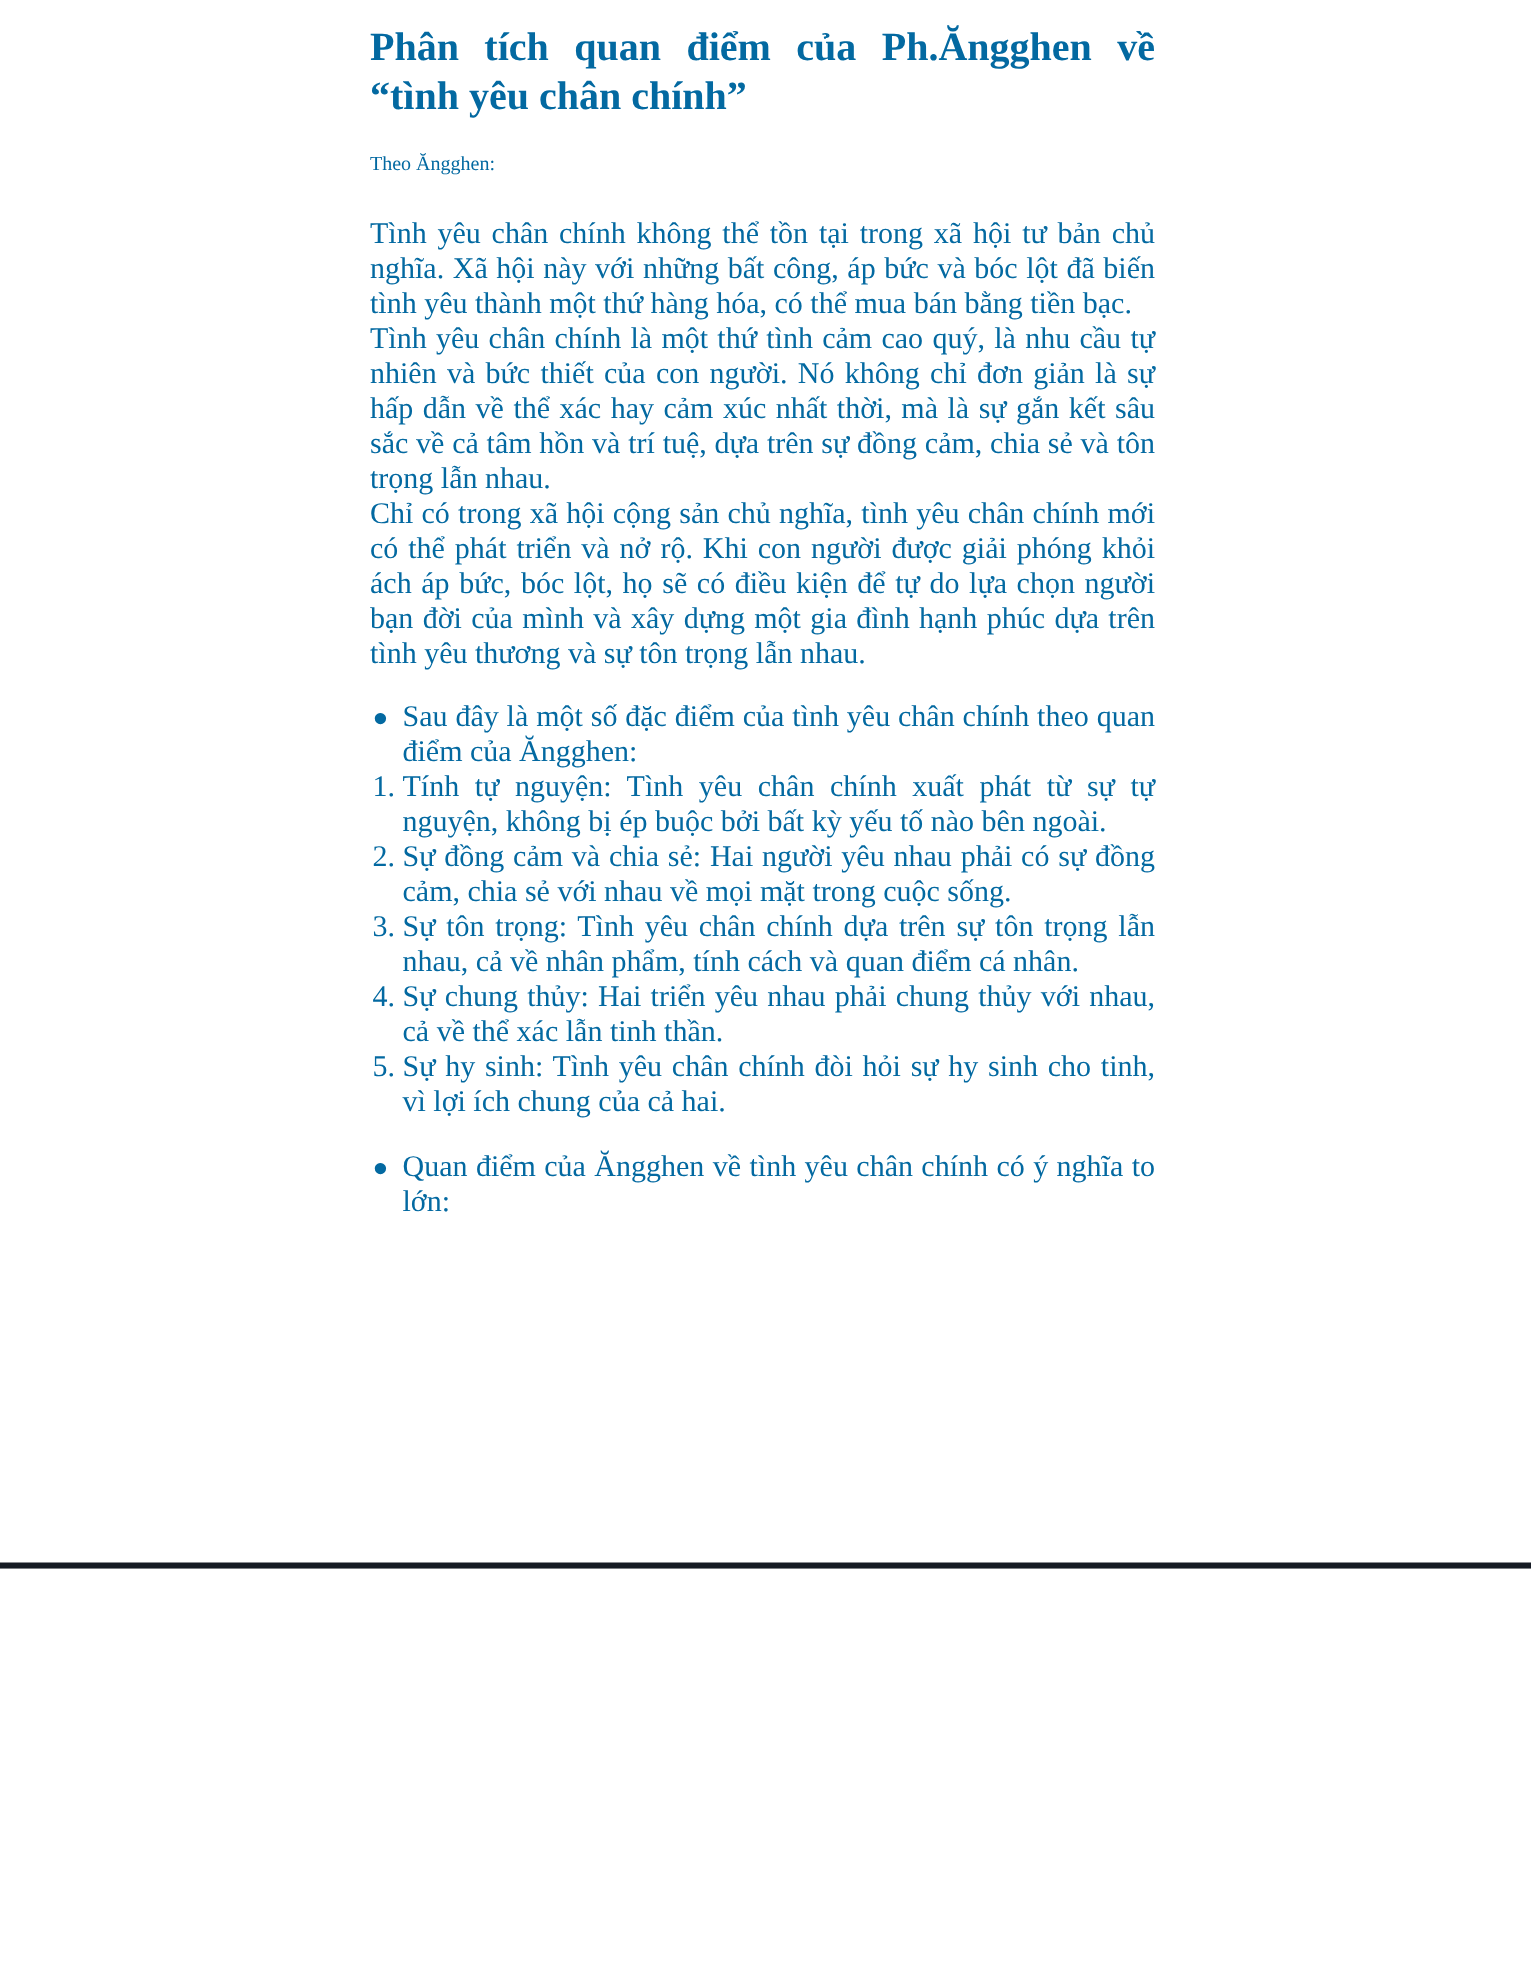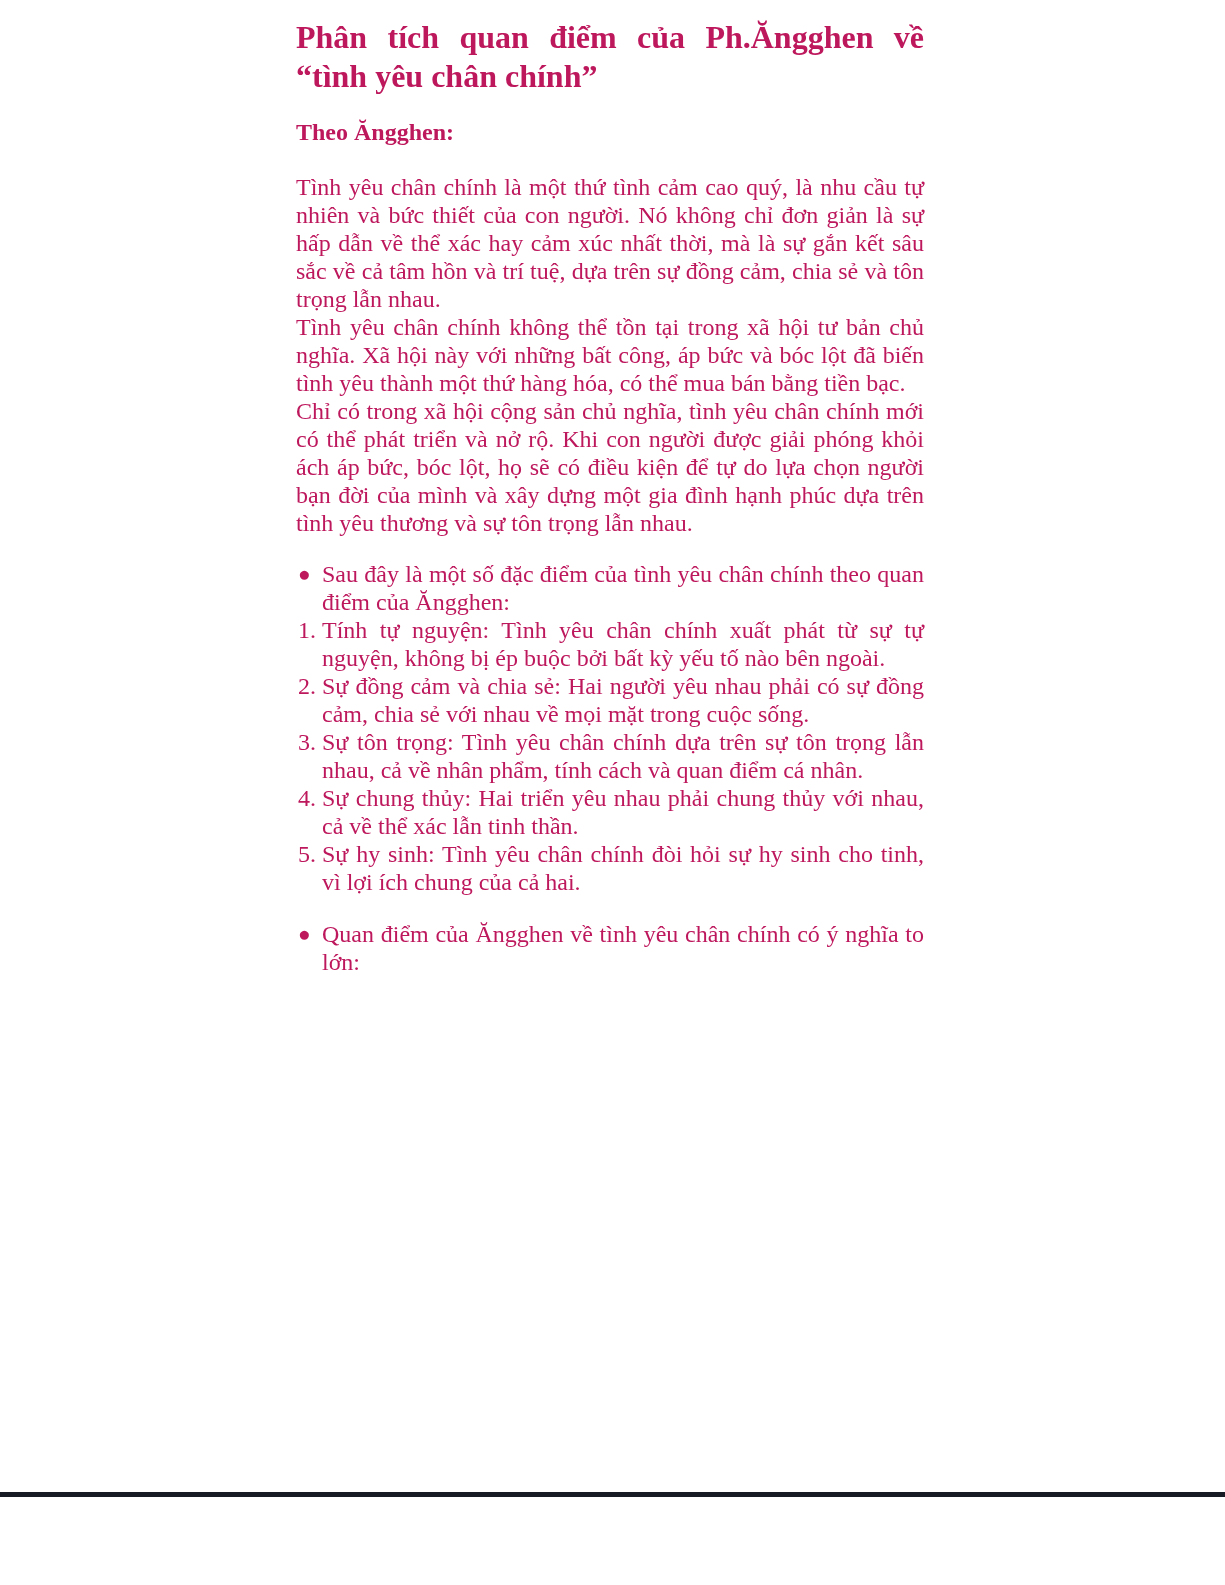--- a/index.html
+++ b/index.html
@@ -1,23 +1,23 @@
 <!DOCTYPE html>
 <html><head>
 <meta charset="utf-8">
 <style>
   html, body { margin: 0; padding: 0; }
   .page {
     position: relative;
     width: 1225px;
-    height: 1497px;
+    height: 1255px;
     background: #ffffff;
     overflow: hidden;
     font-family: "Liberation Serif", "DejaVu Serif", serif;
-    color: #be185d;
+    color: #0369a1;
   }
   .content {
     position: absolute;
     left: 296px;
     top: 18px;
     width: 628px;
     text-align: justify;
     font-size: 24px;
     line-height: 28px;
   }
@@ -26,23 +26,23 @@
     font-size: 32px;
     line-height: 39px;
     font-weight: bold;
     text-align: justify;
   }
   p.intro {
     margin: 0 0 31px 0;
   }
   h2.section-heading {
     margin: 0 0 27px 0;
-    font-size: 24px;
+    font-size: 16px;
     line-height: 28px;
-    font-weight: bold;
+    font-weight: normal;
   }
   .para-block { margin: 0 0 23px 0; }
   .para-block p { margin: 0; }
   ul.bullet-list, ol.feature-list {
     list-style: none;
     margin: 0;
     padding: 0;
   }
   ul.bullet-list li, ol.feature-list li {
     position: relative;
@@ -73,22 +73,22 @@
 
 <div class="page">
   <article class="content">
 
     <h1 class="doc-title">Phân tích quan điểm của Ph.Ăngghen về “tình yêu chân chính”</h1>
 
 
     <h2 class="section-heading">Theo Ăngghen:</h2>
 
     <div class="para-block">
+      <p>Tình yêu chân chính không thể tồn tại trong xã hội tư bản chủ nghĩa. Xã hội này với những bất công, áp bức và bóc lột đã biến tình yêu thành một thứ hàng hóa, có thể mua bán bằng tiền bạc.</p>
       <p>Tình yêu chân chính là một thứ tình cảm cao quý, là nhu cầu tự nhiên và bức thiết của con người. Nó không chỉ đơn giản là sự hấp dẫn về thể xác hay cảm xúc nhất thời, mà là sự gắn kết sâu sắc về cả tâm hồn và trí tuệ, dựa trên sự đồng cảm, chia sẻ và tôn trọng lẫn nhau.</p>
-      <p>Tình yêu chân chính không thể tồn tại trong xã hội tư bản chủ nghĩa. Xã hội này với những bất công, áp bức và bóc lột đã biến tình yêu thành một thứ hàng hóa, có thể mua bán bằng tiền bạc.</p>
       <p>Chỉ có trong xã hội cộng sản chủ nghĩa, tình yêu chân chính mới có thể phát triển và nở rộ. Khi con người được giải phóng khỏi ách áp bức, bóc lột, họ sẽ có điều kiện để tự do lựa chọn người bạn đời của mình và xây dựng một gia đình hạnh phúc dựa trên tình yêu thương và sự tôn trọng lẫn nhau.</p>
     </div>
 
     <ul class="bullet-list">
       <li>
         <span class="marker bullet-glyph">●</span>
         <span>Sau đây là một số đặc điểm của tình yêu chân chính theo quan điểm của Ăngghen:</span>
       </li>
     </ul>
 

